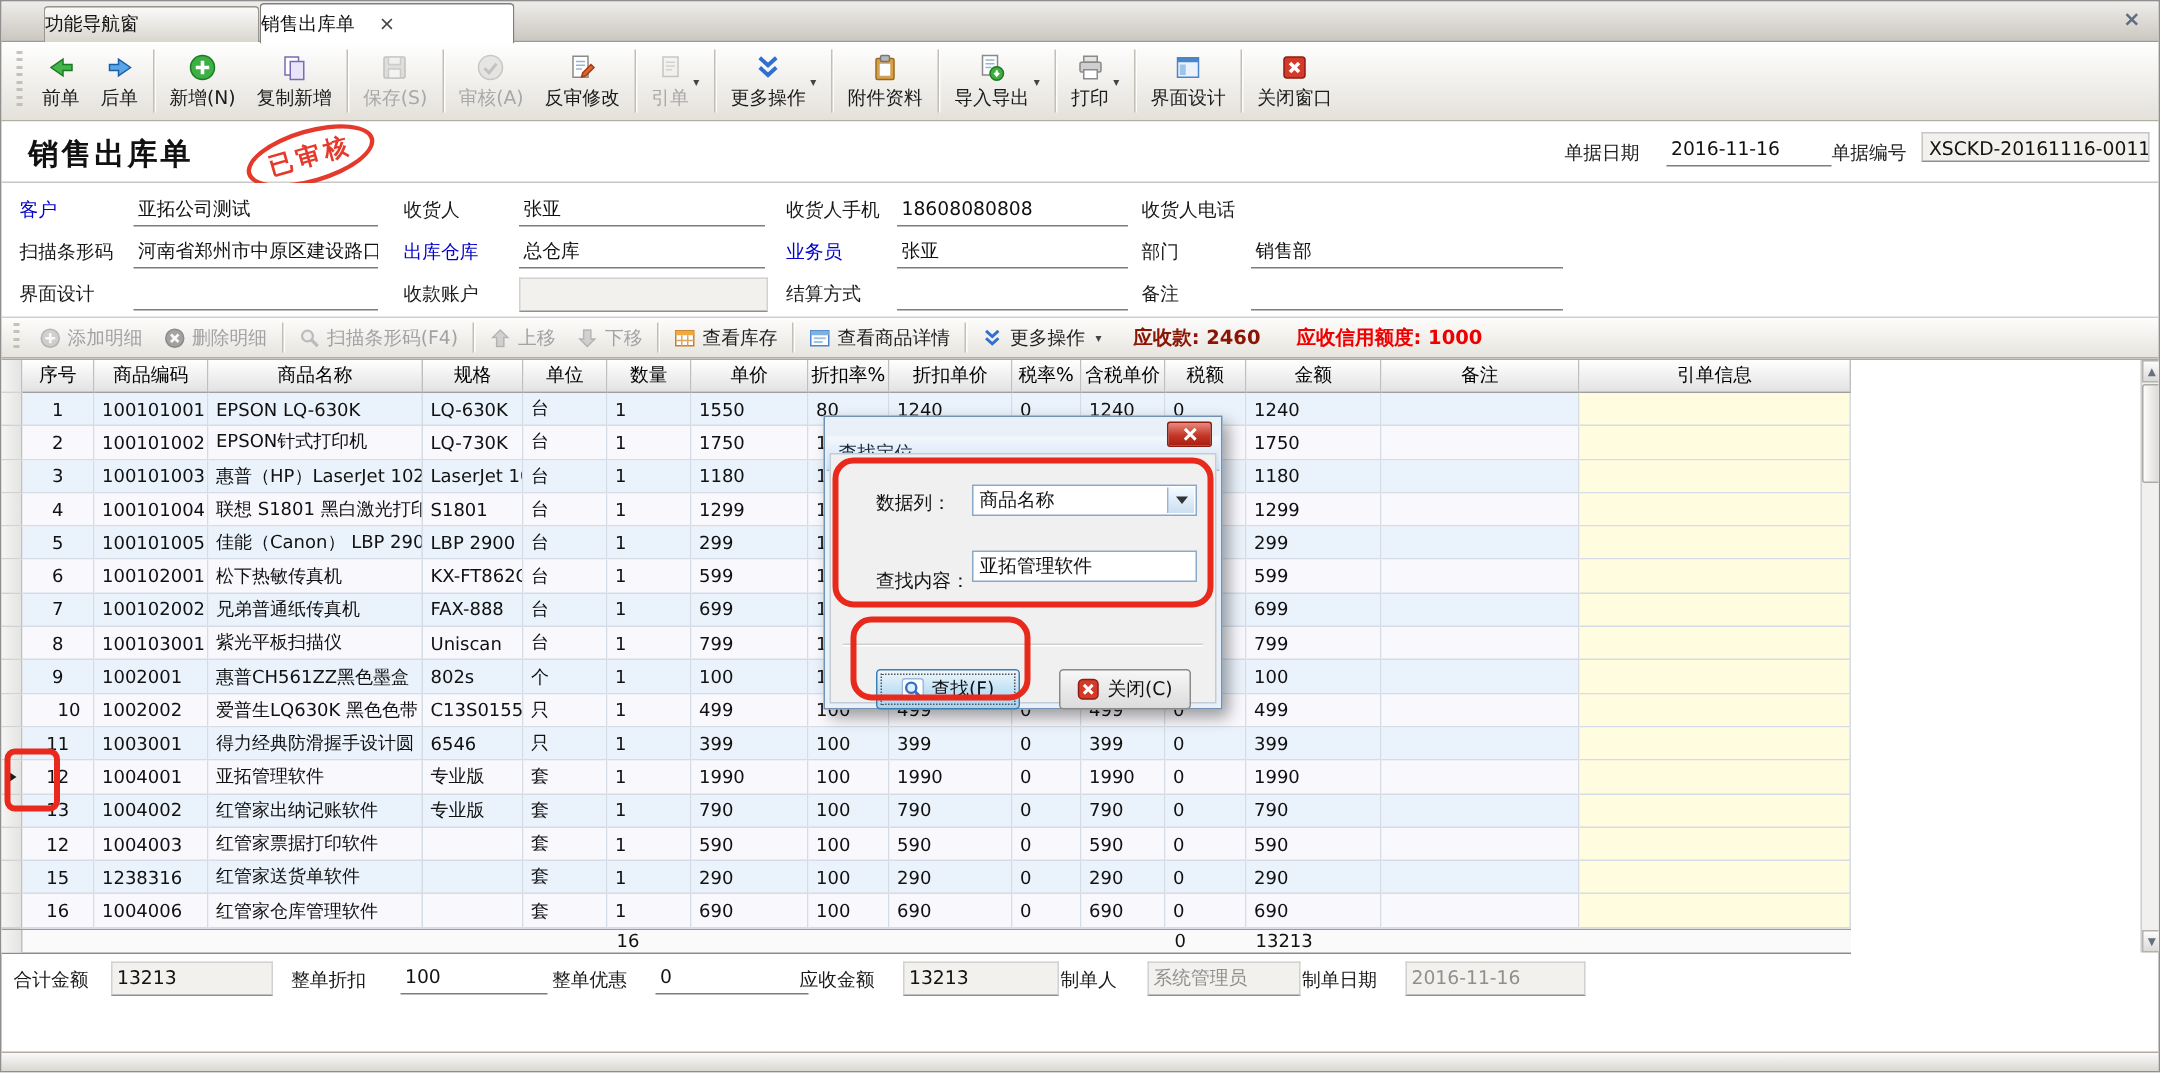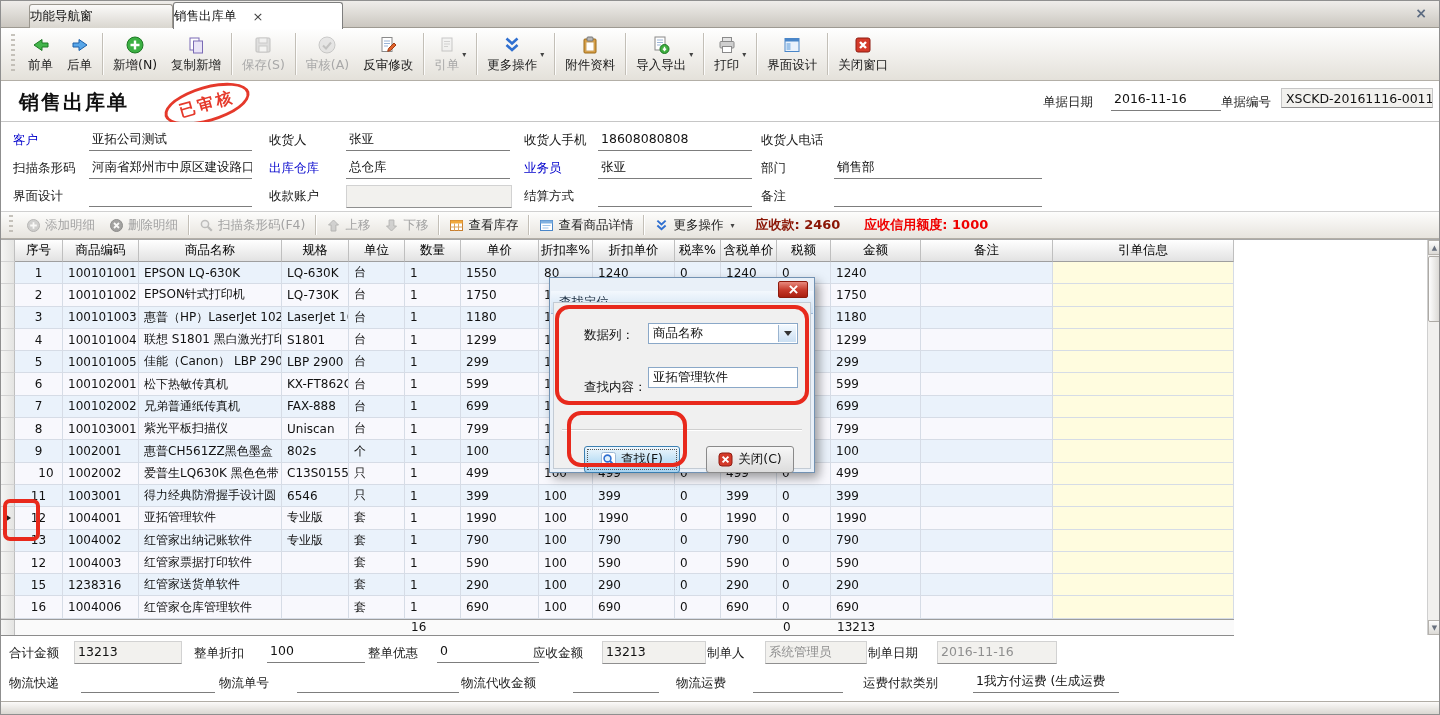--- a/index.html
+++ b/index.html
@@ -775,32 +775,20 @@
       <span class="flabel" style="left: 367px; top: 8px;">整单优惠</span>
       <div class="ufield" style="left: 436px; top: 4px; width: 96px;">0</div>
       <span class="flabel" style="left: 532px; top: 8px;">应收金额</span>
       <div class="ufield fval box" style="left: 601px; top: 4px; width: 96px;">13213</div>
       <span class="flabel" style="left: 706px; top: 8px;">制单人</span>
       <div class="ufield fval box muted" style="left: 764px; top: 4px; width: 94px;">系统管理员</div>
       <span class="flabel" style="left: 867px; top: 8px;">制单日期</span>
       <div class="ufield fval box muted" style="left: 936px; top: 4px; width: 112px;">2016-11-16</div>
     </div>
 
-  <div class="logistics" id="logistics">
-      <span class="flabel" style="left: 8px; top: 8px;">物流快递</span>
-      <div class="ufield" style="left: 80px; top: 4px; width: 128px;"></div>
-      <span class="flabel" style="left: 218px; top: 8px;">物流单号</span>
-      <div class="ufield" style="left: 296px; top: 4px; width: 156px;"></div>
-      <span class="flabel" style="left: 460px; top: 8px;">物流代收金额</span>
-      <div class="ufield" style="left: 572px; top: 4px; width: 80px;"></div>
-      <span class="flabel" style="left: 675px; top: 8px;">物流运费</span>
-      <div class="ufield" style="left: 752px; top: 4px; width: 84px;"></div>
-      <span class="flabel" style="left: 862px; top: 8px;">运费付款类别</span>
-      <div class="ufield" style="left: 972px; top: 4px; width: 140px;">1我方付运费 (生成运费</div>
-    </div>
 
   <div class="statusbar"></div>
 
   <div class="dialog">
     <div class="dlg-title">
       <span>查找定位</span>
     </div>
     <div class="dlg-x">
       <span>
           <svg viewBox="0 0 10 10">

